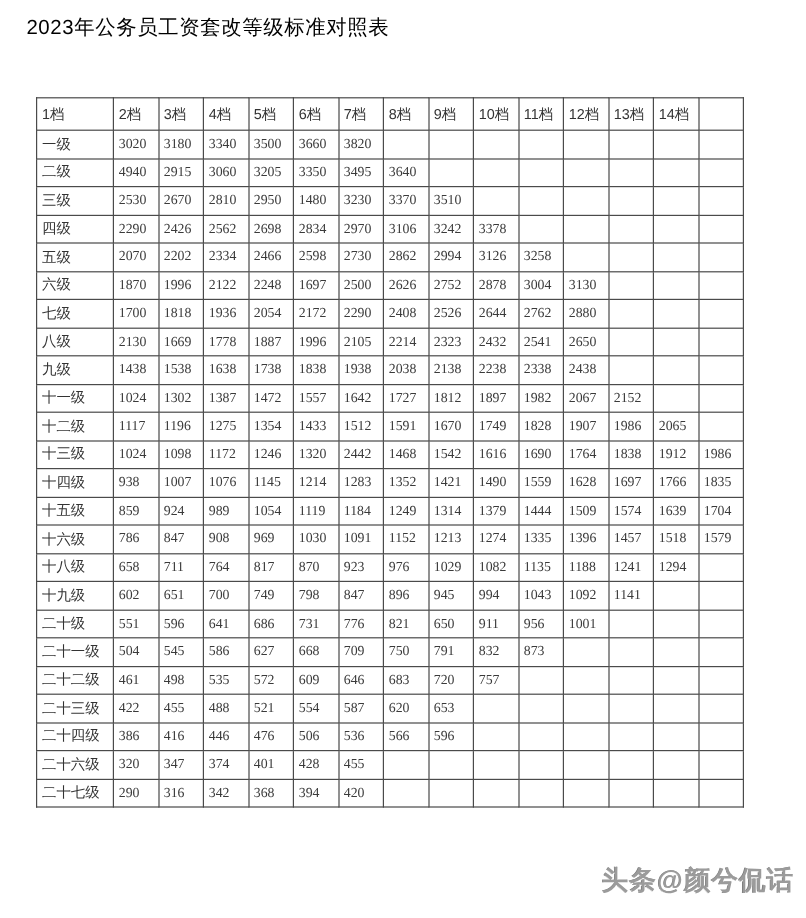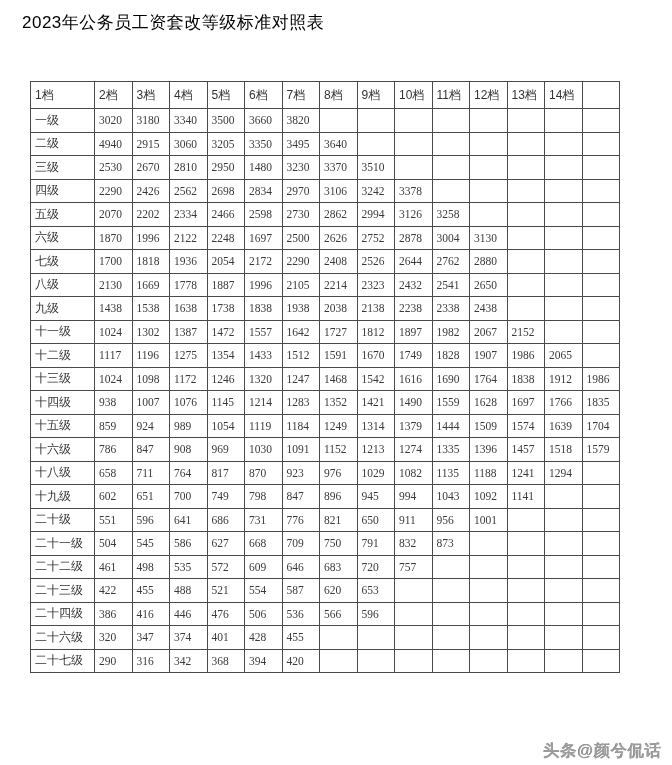--- a/index.html
+++ b/index.html
@@ -47,22 +47,22 @@
     color: #3a3a3a;
     font-family: "Liberation Serif", serif;
   }
   table.salary-table td.row-label {
     font-size: 12px;
     font-family: Liberation Serif, serif;
     color: #333333;
   }
   .watermark {
     position: absolute;
-    right: 10px; bottom: 3px;
-    font-size: 16px;
+    right: 10px; bottom: 16px;
+    font-size: 22px;
     font-weight: bold;
     color: #9b9b9b;
     letter-spacing: 1px;
     text-shadow: 0.5px 0.5px 0 #ffffff, -0.5px -0.5px 0 #777777;
     margin-left: 22px;
   }
 </style>
 </head>
 <body>
 
@@ -279,21 +279,21 @@
         <td>2065</td>
         <td></td>
       </tr>
       <tr>
         <td class="row-label">十三级</td>
         <td>1024</td>
         <td>1098</td>
         <td>1172</td>
         <td>1246</td>
         <td>1320</td>
-        <td>1247</td>
+        <td>2442</td>
         <td>1468</td>
         <td>1542</td>
         <td>1616</td>
         <td>1690</td>
         <td>1764</td>
         <td>1838</td>
         <td>1912</td>
         <td>1986</td>
       </tr>
       <tr>

